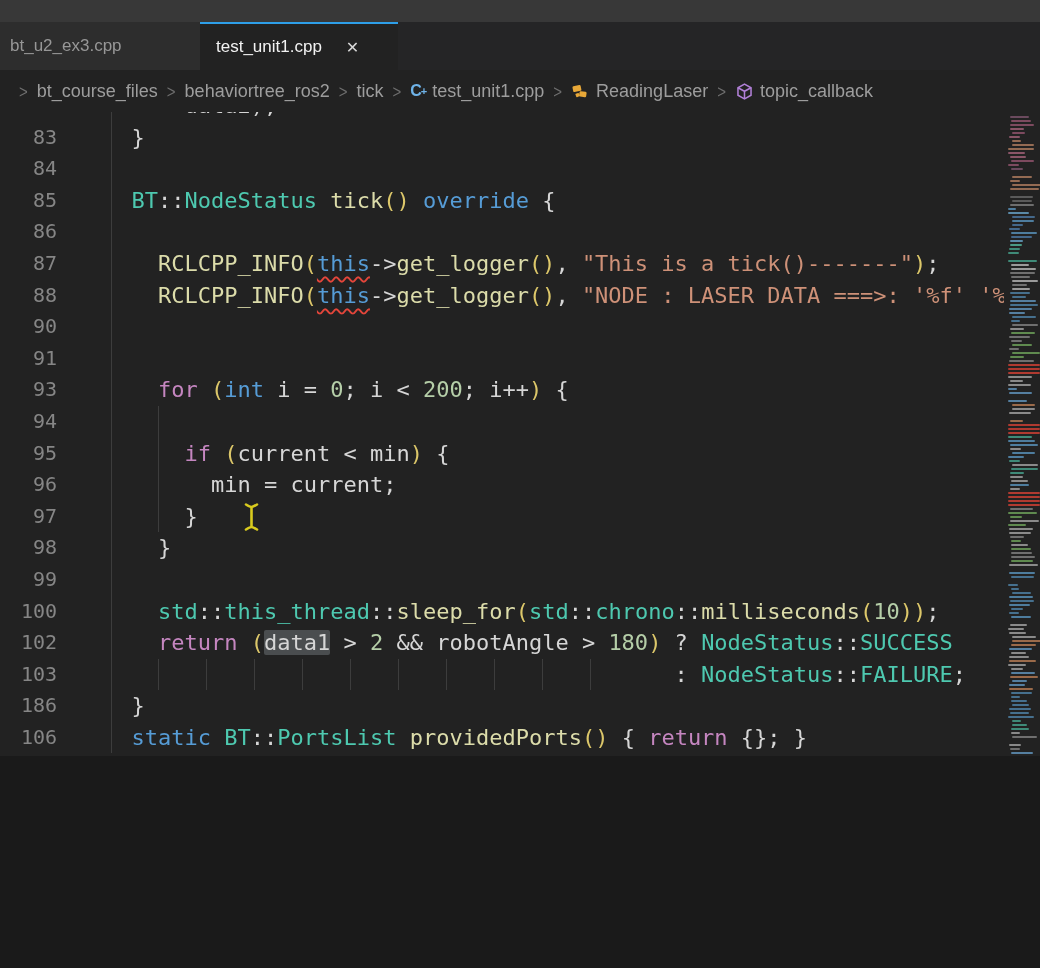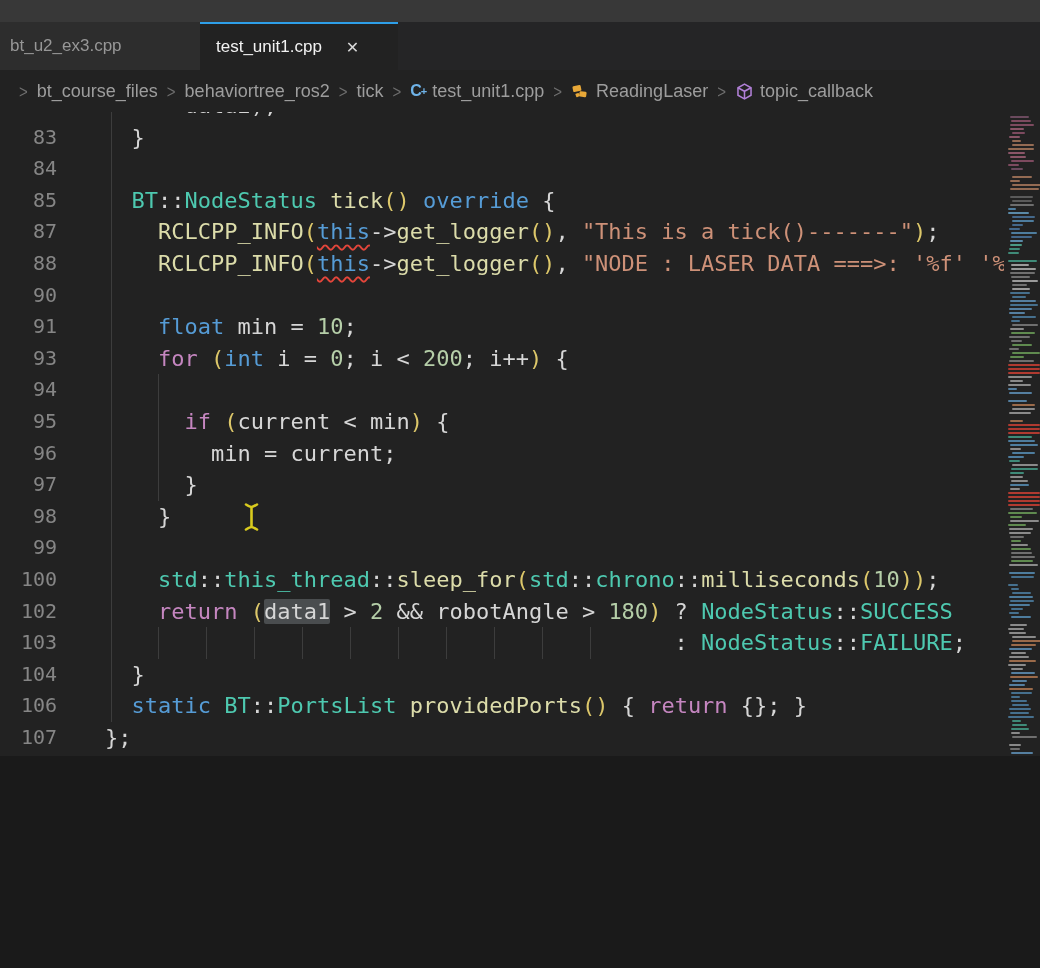--- a/index.html
+++ b/index.html
@@ -102,35 +102,36 @@
         <span>topic_callback</span>
       </span>
     </div>
 
   <div id="editor">
     <div id="lines">
         <div class="line"><div class="guide" style="left: 111px;"></div><span class="lnum">82</span><span class="code"><span class="tk-pl">      data2);</span></span></div>
         <div class="line"><div class="guide" style="left: 111px;"></div><span class="lnum">83</span><span class="code"><span class="tk-pl">  }</span></span></div>
         <div class="line"><div class="guide" style="left: 111px;"></div><span class="lnum">84</span><span class="code"></span></div>
         <div class="line"><div class="guide" style="left: 111px;"></div><span class="lnum">85</span><span class="code"><span class="tk-pl">  </span><span class="tk-type">BT</span><span class="tk-pl">::</span><span class="tk-type">NodeStatus</span><span class="tk-pl"> </span><span class="tk-fn">tick</span><span class="tk-br">()</span><span class="tk-pl"> </span><span class="tk-kw">override</span><span class="tk-pl"> {</span></span></div>
+        <div class="line"><div class="guide" style="left: 111px;"></div><span class="lnum">86</span><span class="code"></span></div>
         <div class="line"><div class="guide" style="left: 111px;"></div><span class="lnum">87</span><span class="code"><span class="tk-pl">    </span><span class="tk-fn">RCLCPP_INFO</span><span class="tk-br">(</span><span class="tk-kw sq">this</span><span class="tk-pl">-&gt;</span><span class="tk-fn">get_logger</span><span class="tk-br">()</span><span class="tk-pl">, </span><span class="tk-str">"This is a tick()-------"</span><span class="tk-br">)</span><span class="tk-pl">;</span></span></div>
         <div class="line"><div class="guide" style="left: 111px;"></div><span class="lnum">88</span><span class="code"><span class="tk-pl">    </span><span class="tk-fn">RCLCPP_INFO</span><span class="tk-br">(</span><span class="tk-kw sq">this</span><span class="tk-pl">-&gt;</span><span class="tk-fn">get_logger</span><span class="tk-br">()</span><span class="tk-pl">, </span><span class="tk-str">"NODE : LASER DATA ===&gt;: '%f' '%f'</span></span></div>
         <div class="line"><div class="guide" style="left: 111px;"></div><span class="lnum">90</span><span class="code"></span></div>
-        <div class="line"><div class="guide" style="left: 111px;"></div><span class="lnum">91</span><span class="code"><span class="tk-pl">    </span><span class="tk-kw">float</span><span class="tk-pl"> min = </span><span class="tk-num">10</span><span class="tk-pl">;</span></span></div>
+        <div class="line"><div class="guide" style="left: 111px;"></div><span class="lnum">91</span></div>
         <div class="line"><div class="guide" style="left: 111px;"></div><span class="lnum">93</span><span class="code"><span class="tk-pl">    </span><span class="tk-ctrl">for</span><span class="tk-pl"> </span><span class="tk-br">(</span><span class="tk-kw">int</span><span class="tk-pl"> i = </span><span class="tk-num">0</span><span class="tk-pl">; i &lt; </span><span class="tk-num">200</span><span class="tk-pl">; i++</span><span class="tk-br">)</span><span class="tk-pl"> {</span></span></div>
         <div class="line"><div class="guide" style="left: 111px;"></div><div class="guide" style="left: 158px;"></div><span class="lnum">94</span></div>
         <div class="line"><div class="guide" style="left: 111px;"></div><div class="guide" style="left: 158px;"></div><span class="lnum">95</span><span class="code"><span class="tk-pl">      </span><span class="tk-ctrl">if</span><span class="tk-pl"> </span><span class="tk-br">(</span><span class="tk-pl">current &lt; min</span><span class="tk-br">)</span><span class="tk-pl"> {</span></span></div>
         <div class="line"><div class="guide" style="left: 111px;"></div><div class="guide" style="left: 158px;"></div><span class="lnum">96</span><span class="code"><span class="tk-pl">        min = current;</span></span></div>
         <div class="line"><div class="guide" style="left: 111px;"></div><div class="guide" style="left: 158px;"></div><span class="lnum">97</span><span class="code"><span class="tk-pl">      }</span></span></div>
         <div class="line"><div class="guide" style="left: 111px;"></div><span class="lnum">98</span><span class="code"><span class="tk-pl">    }</span></span></div>
         <div class="line"><div class="guide" style="left: 111px;"></div><span class="lnum">99</span><span class="code"></span></div>
         <div class="line"><div class="guide" style="left: 111px;"></div><span class="lnum">100</span><span class="code"><span class="tk-pl">    </span><span class="tk-type">std</span><span class="tk-pl">::</span><span class="tk-type">this_thread</span><span class="tk-pl">::</span><span class="tk-fn">sleep_for</span><span class="tk-br">(</span><span class="tk-type">std</span><span class="tk-pl">::</span><span class="tk-type">chrono</span><span class="tk-pl">::</span><span class="tk-fn">milliseconds</span><span class="tk-br">(</span><span class="tk-num">10</span><span class="tk-br">))</span><span class="tk-pl">;</span></span></div>
         <div class="line"><div class="guide" style="left: 111px;"></div><span class="lnum">102</span><span class="code"><span class="tk-pl">    </span><span class="tk-ctrl">return</span><span class="tk-pl"> </span><span class="tk-br">(</span><span class="tk-pl hl">data1</span><span class="tk-pl"> &gt; </span><span class="tk-num">2</span><span class="tk-pl"> &amp;&amp; robotAngle &gt; </span><span class="tk-num">180</span><span class="tk-br">)</span><span class="tk-pl"> ? </span><span class="tk-type">NodeStatus</span><span class="tk-pl">::</span><span class="tk-type">SUCCESS</span></span></div>
         <div class="line"><div class="guide" style="left: 111px;"></div><div class="guide" style="left: 158px;"></div><div class="guide" style="left: 206px;"></div><div class="guide" style="left: 254px;"></div><div class="guide" style="left: 302px;"></div><div class="guide" style="left: 350px;"></div><div class="guide" style="left: 398px;"></div><div class="guide" style="left: 446px;"></div><div class="guide" style="left: 494px;"></div><div class="guide" style="left: 542px;"></div><div class="guide" style="left: 590px;"></div><span class="lnum">103</span><span class="code"><span class="tk-pl">                                           : </span><span class="tk-type">NodeStatus</span><span class="tk-pl">::</span><span class="tk-type">FAILURE</span><span class="tk-pl">;</span></span></div>
-        <div class="line"><div class="guide" style="left: 111px;"></div><span class="lnum">104</span><span class="code"><span class="tk-pl">  }</span></span></div>
+        <div class="line"><div class="guide" style="left: 111px;"></div><span class="lnum">186</span><span class="code"><span class="tk-pl">  }</span></span></div>
         <div class="line"><div class="guide" style="left: 111px;"></div><span class="lnum">106</span><span class="code"><span class="tk-pl">  </span><span class="tk-kw">static</span><span class="tk-pl"> </span><span class="tk-type">BT</span><span class="tk-pl">::</span><span class="tk-type">PortsList</span><span class="tk-pl"> </span><span class="tk-fn">providedPorts</span><span class="tk-br">()</span><span class="tk-pl"> { </span><span class="tk-ctrl">return</span><span class="tk-pl"> {}; }</span></span></div>
         <div class="line"><span class="lnum">107</span><span class="code"><span class="tk-pl">};</span></span></div>
         <div class="line"><span class="lnum">108</span><span class="code"></span></div>
         <div class="line"><span class="lnum">109</span><span class="code"><span class="tk-cmt">//------------------------------------------------------------------------------</span></span></div>
       </div>
     <div id="ibeam" style="left: 242.75px; top: 389.8px;">
       <svg width="17" height="30" viewBox="0 0 17 30">
         <path d="M3 2.5 Q7 5 8.5 5 Q10 5 14 2.5 M8.5 5 V25 M3 27.5 Q7 25 8.5 25 Q10 25 14 27.5" stroke="#d9cb1e" stroke-width="2.6" fill="none" stroke-linecap="round"></path>
       </svg>
     </div>

